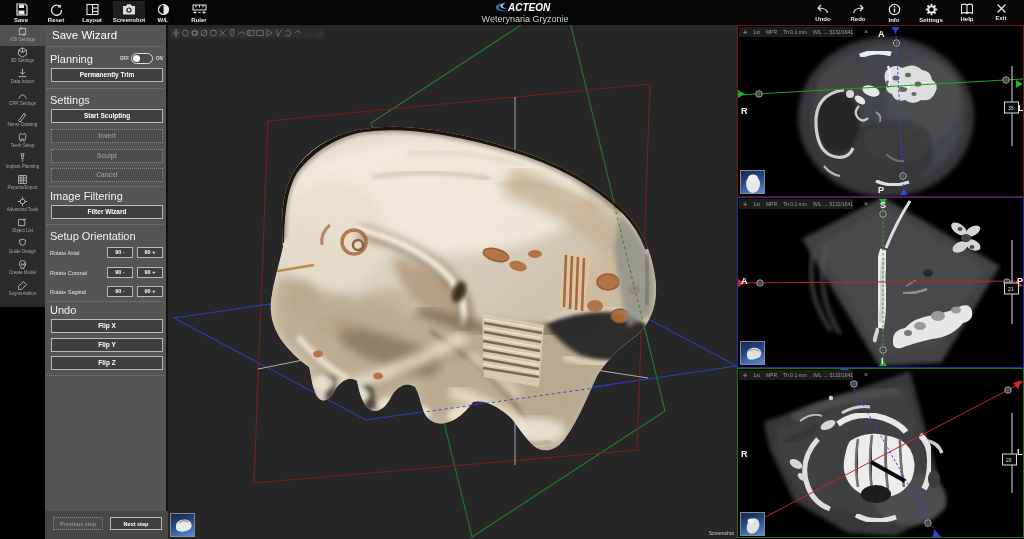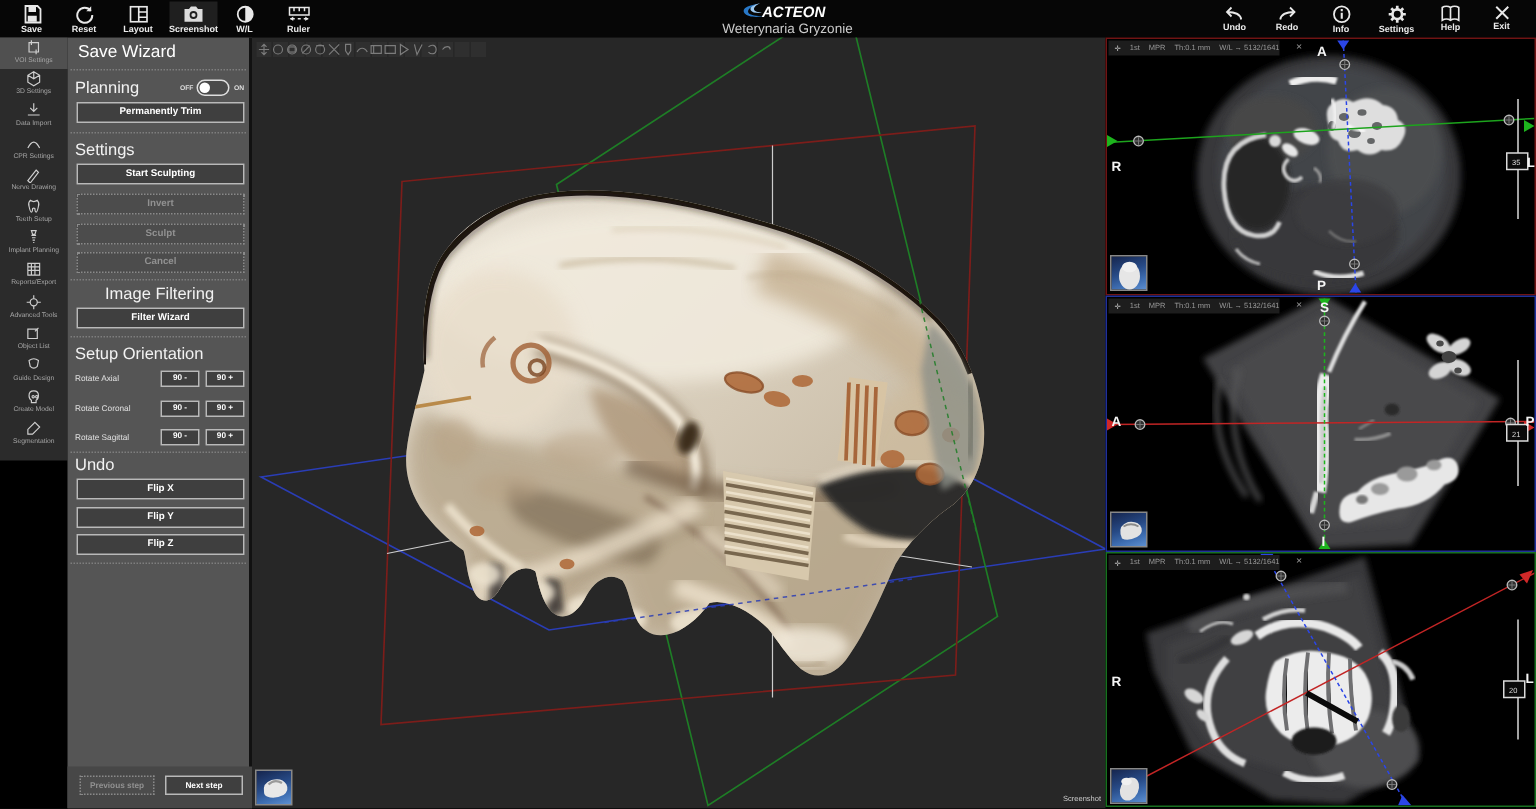--- a/index.html
+++ b/index.html
@@ -245,21 +245,21 @@
   <div class="wzbtn" style="top:68px;">Permanently Trim</div>
   <div class="sep" style="top:88px;"></div>
 
   <div class="sect" style="top:94px;">Settings</div>
   <div class="wzbtn" style="top:109px;">Start Sculpting</div>
   <div class="wzbtn dis" style="top:129px;">Invert</div>
   <div class="wzbtn dis" style="top:149px;">Sculpt</div>
   <div class="wzbtn dis" style="top:168px;">Cancel</div>
   <div class="sep" style="top:186px;"></div>
 
-  <div class="sect" style="top:190px;margin-left:20px;">Image Filtering</div>
+  <div class="sect" style="top:190px;">Image Filtering</div>
   <div class="wzbtn" style="top:205px;">Filter Wizard</div>
   <div class="sep" style="top:224px;"></div>
 
   <div class="sect" style="top:230px;">Setup Orientation</div>
   <div class="rotlbl" style="top:250px;">Rotate Axial</div>
   <div class="rotbtn" style="left:107px;top:247px;">90 -</div>
   <div class="rotbtn" style="left:137px;top:247px;">90 +</div>
   <div class="rotlbl" style="top:270px;">Rotate Coronal</div>
   <div class="rotbtn" style="left:107px;top:267px;">90 -</div>
   <div class="rotbtn" style="left:137px;top:267px;">90 +</div>

